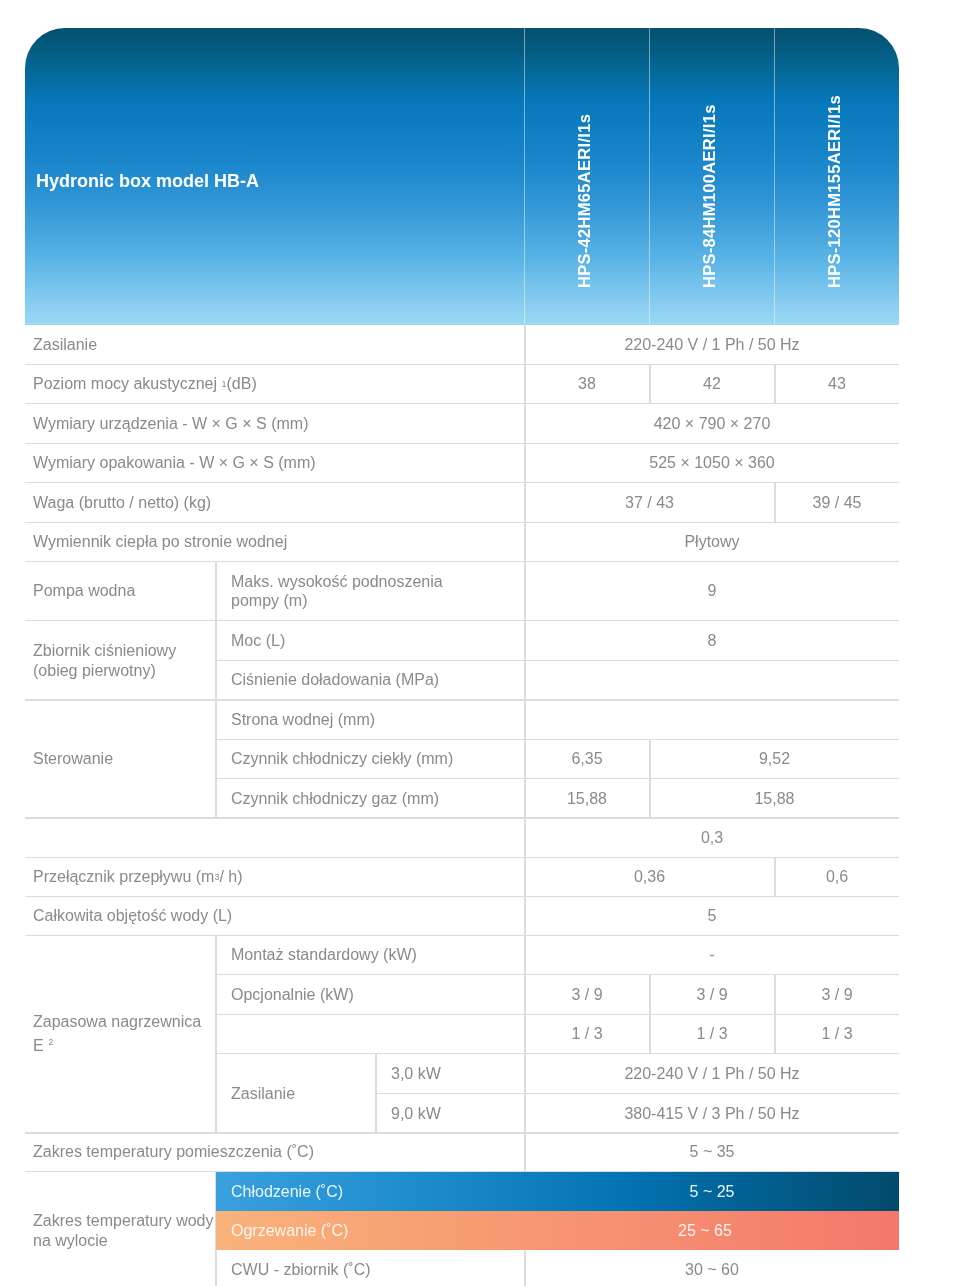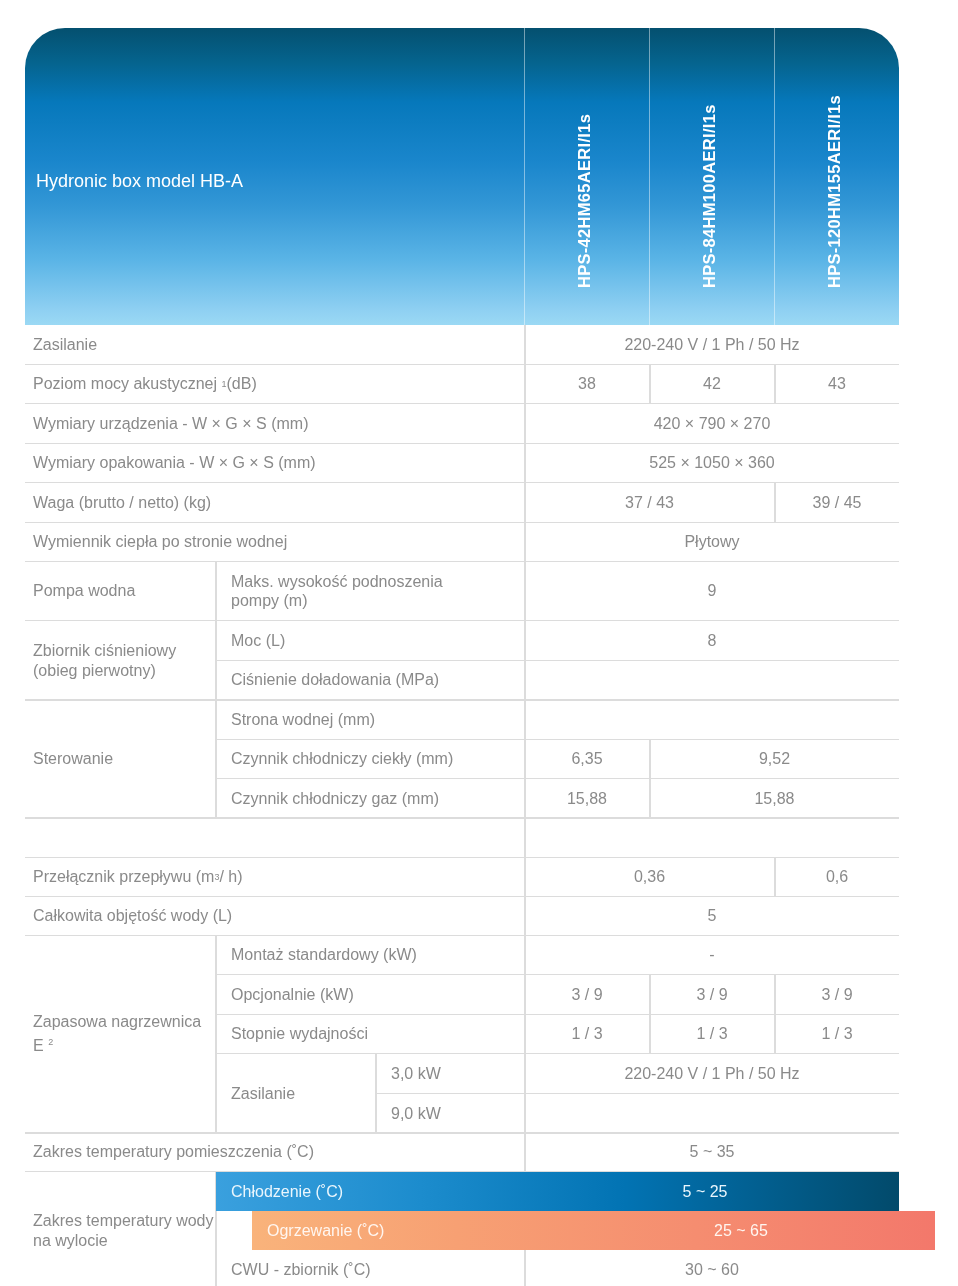--- a/index.html
+++ b/index.html
@@ -3,34 +3,34 @@
 <meta charset="utf-8">
 <style>
   html, body { margin:0; padding:0; background:#ffffff; }
   body { width:958px; height:1286px; position:relative; overflow:hidden;
          font-family:"Liberation Sans", sans-serif; color:#8a8a8a; }
   .header {
     position:absolute; left:25px; top:28px; width:874px; height:297px;
     border-radius:40px 40px 0 0; overflow:hidden;
     background:linear-gradient(to bottom,#04506f 0%,#05648f 12%,#0678bb 25%,#1a86cc 45%,#3397d6 60%,#5ab4e6 78%,#8fd0f2 95%,#9bd9f4 100%);
   }
-  .header-title { position:absolute; left:11px; top:143px; color:#fff; font-weight:normal; font-size:18px; }
+  .header-title { position:absolute; left:11px; top:143px; color:#fff; font-weight:bold; font-size:18px; }
   .col-div { position:absolute; top:0; bottom:0; width:1px; background:rgba(255,255,255,0.45); }
   .model { position:absolute; top:35px; height:225px; width:30px; }
   .model span { position:absolute; left:50%; bottom:0; transform-origin:left bottom;
     transform:translateX(8px) rotate(-90deg); white-space:nowrap; color:#fff; font-weight:bold; font-size:16.5px; letter-spacing:0.3px; }
   .tbl { position:absolute; left:25px; top:325px; width:874px; }
   .row { position:absolute; left:0; width:874px; border-bottom:1.5px solid #dcdcdc; box-sizing:border-box; }
   .cell { position:absolute; top:0; bottom:0; display:flex; align-items:center; font-size:16px; color:#8a8a8a; box-sizing:border-box; }
   .lab { padding-left:8px; }
   .val { justify-content:center; }
   .vline { position:absolute; width:1.5px; background:#dcdcdc; }
   sup { font-size:9px; vertical-align:super; }
-  .cool { background:linear-gradient(to right,#3aa0de 0%,#1c8ccd 30%,#0273b3 60%,#024a6b 100%); color:#eaf6fd; }
-  .heat { background:linear-gradient(to right,#f9b37b 0%,#f7a073 30%,#f58d70 65%,#f3786b 100%); color:#fff6f0;margin-left:36px; }
+  .cool { background:linear-gradient(to right,#3aa0de 0%,#1c8ccd 30%,#0273b3 60%,#024a6b 100%); color:#eaf6fd;justify-content:space-between; }
+  .heat { background:linear-gradient(to right,#f9b37b 0%,#f7a073 30%,#f58d70 65%,#f3786b 100%); color:#fff6f0; }
 </style>
 </head>
 <body>
 
 <div class="header">
   <div class="header-title">Hydronic box model HB-A</div>
   <div class="col-div" style="left:499px"></div>
   <div class="col-div" style="left:624px"></div>
   <div class="col-div" style="left:749px"></div>
   <div class="model" style="left:546px">
@@ -117,20 +117,21 @@
     <div class="cell val" style="left:434px;width:249px">9,52</div>
   </div>
   <div class="row" style="top:454px;height:39px;left:191px;width:683px;border-bottom:none">
     <div class="cell lab" style="left:7px;width:300px">Czynnik chłodniczy gaz (mm)</div>
     <div class="cell val" style="left:309px;width:124px">15,88</div>
     <div class="vline" style="left:433px;top:0;bottom:0"></div>
     <div class="cell val" style="left:434px;width:249px">15,88</div>
   </div>
 
   <div class="row" style="top:493px;height:40px">
+    <div class="cell val" style="left:500px;width:374px">0,3</div>
   </div>
 
   <div class="row" style="top:533px;height:39px">
     <div class="cell lab" style="left:0;width:499px">
       <span>Przełącznik przepływu (m</span>
         <sup>3</sup>
         <span> / h)</span>
     </div>
     <div class="cell val" style="left:500px;width:249px">0,36</div>
     <div class="vline" style="left:749px;top:0;bottom:0"></div>
@@ -153,36 +154,36 @@
   </div>
   <div class="row" style="top:650px;height:40px;left:191px;width:683px">
     <div class="cell lab" style="left:7px;width:300px">Opcjonalnie (kW)</div>
     <div class="cell val" style="left:309px;width:124px">3 / 9</div>
     <div class="vline" style="left:433px;top:0;bottom:0"></div>
     <div class="cell val" style="left:434px;width:124px">3 / 9</div>
     <div class="vline" style="left:558px;top:0;bottom:0"></div>
     <div class="cell val" style="left:559px;width:124px">3 / 9</div>
   </div>
   <div class="row" style="top:690px;height:39px;left:191px;width:683px">
-    <div class="cell lab" style="left:7px;width:300px">Stopnie wydajności</div>
     <div class="cell val" style="left:309px;width:124px">1 / 3</div>
     <div class="vline" style="left:433px;top:0;bottom:0"></div>
     <div class="cell val" style="left:434px;width:124px">1 / 3</div>
     <div class="vline" style="left:558px;top:0;bottom:0"></div>
     <div class="cell val" style="left:559px;width:124px">1 / 3</div>
   </div>
 
   <div class="cell lab" style="left:198px;width:150px;top:729px;height:79px;bottom:auto">Zasilanie</div>
   <div class="vline" style="left:350px;top:729px;height:79px"></div>
   <div class="row" style="top:729px;height:40px;left:351px;width:523px">
     <div class="cell lab" style="left:7px;width:140px">3,0 kW</div>
     <div class="cell val" style="left:149px;width:374px">220-240 V / 1 Ph / 50 Hz</div>
   </div>
   <div class="row" style="top:769px;height:39px;left:351px;width:523px;border-bottom:none">
     <div class="cell lab" style="left:7px;width:140px">9,0 kW</div>
+    <div class="cell val" style="left:149px;width:374px">380-415 V / 3 Ph / 50 Hz</div>
   </div>
 
   <div class="row" style="top:808px;height:39px">
     <div class="cell lab" style="left:0;width:499px">Zakres temperatury pomieszczenia (˚C)</div>
     <div class="cell val" style="left:500px;width:374px">5 ~ 35</div>
   </div>
 
   <div class="cell lab" style="left:0;width:190px;top:847px;height:118px;bottom:auto;line-height:20px">Zakres temperatury wody na wylocie</div>
   <div class="vline" style="left:190px;top:847px;height:120px"></div>
   <div style="position:absolute;left:191px;top:847px;width:683px;height:39px;display:flex" class="cool">

